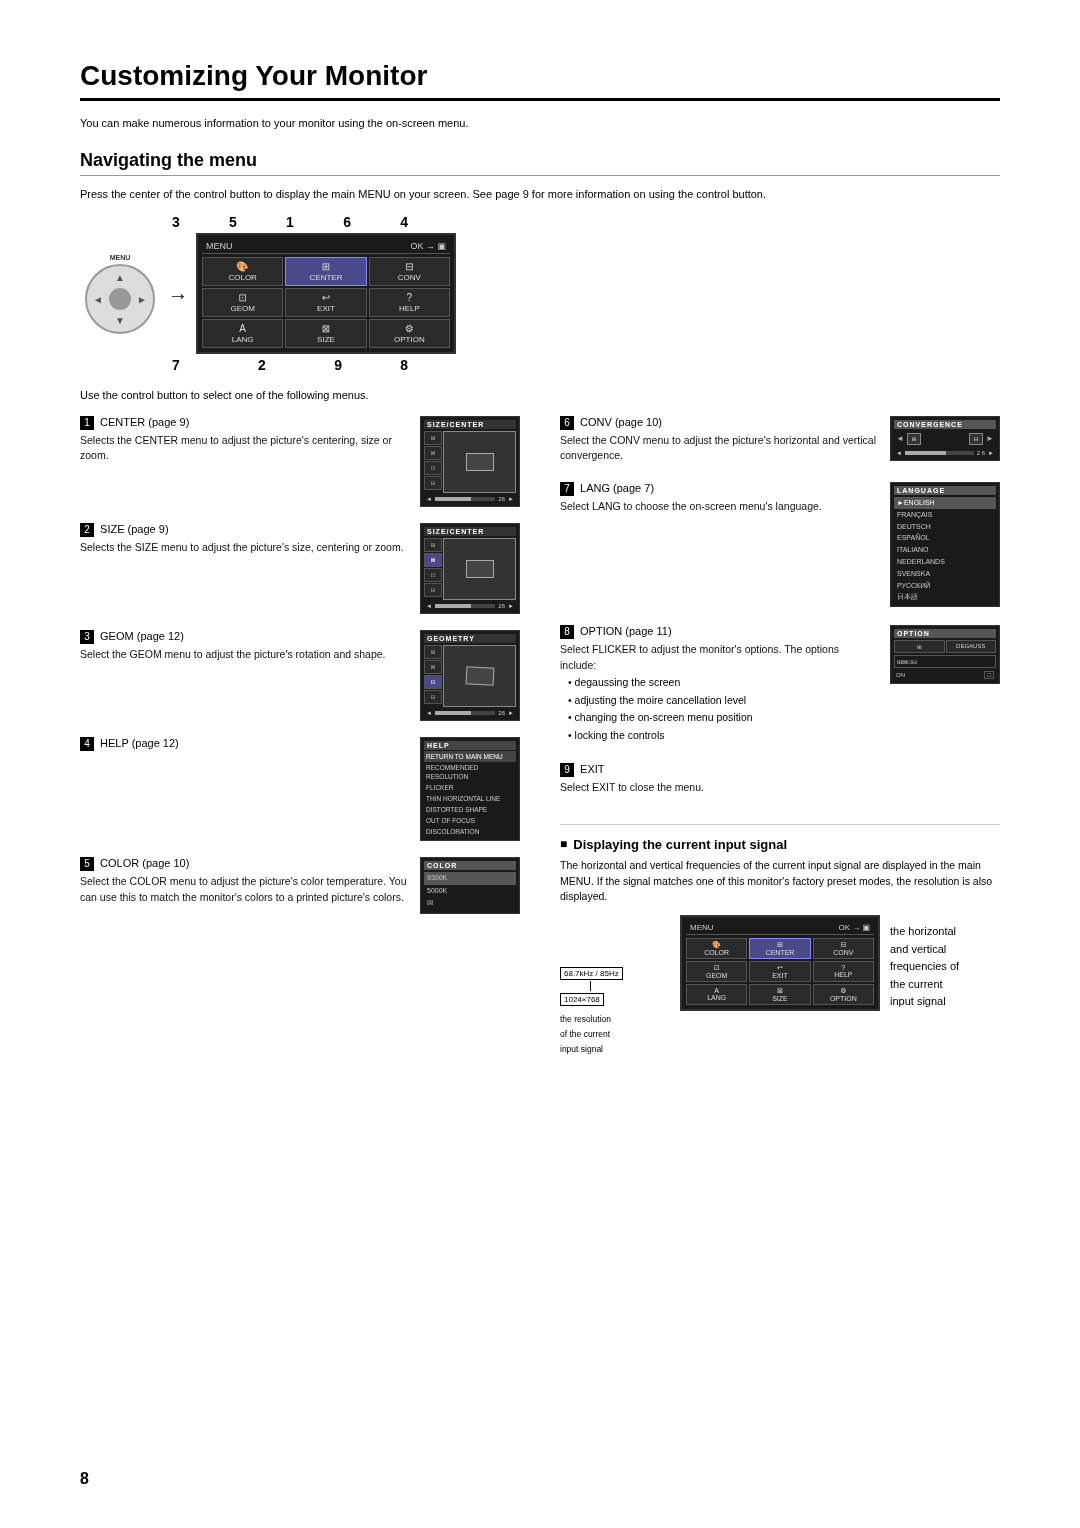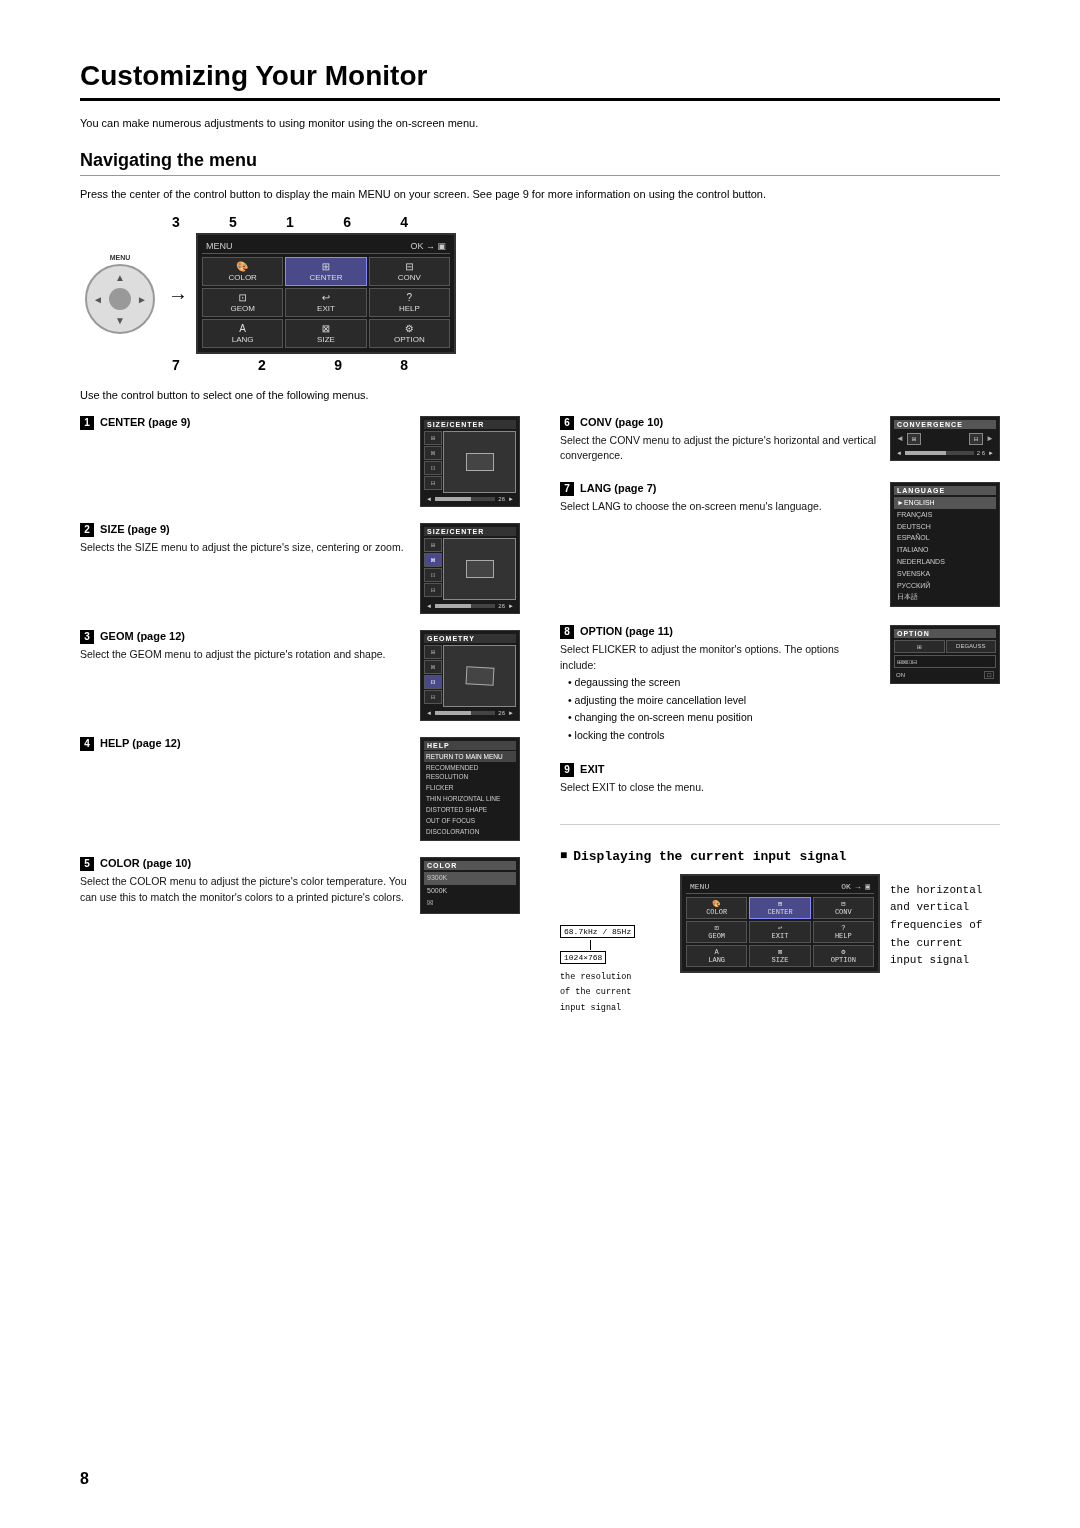--- a/index.html
+++ b/index.html
@@ -111,21 +111,21 @@
       margin-bottom: 16px;
       align-items: flex-start;
     }
 
     .section-item-text {
       flex: 1;
     }
 
     .section-item-title {
       font-size: 11px;
-      font-weight: bold;
+      font-weight: normal;
       margin-bottom: 3px;
     }
 
     .section-item-title .num-box {
       display: inline-block;
       background: #000;
       color: #fff;
       width: 14px;
       height: 14px;
       text-align: center;
@@ -218,22 +218,21 @@
       content: '• ';
     }
 
     
     .exit-section {
       margin-bottom: 28px;
     }
 
     
     .display-signal-section {
-      margin-top: 24px;
-      font-family: Liberation Mono, monospace;
+      margin-top: 12px;
     }
 
     .display-signal-section h3 {
       font-size: 13px;
       font-weight: bold;
       margin-bottom: 6px;
       display: flex;
       align-items: center;
       gap: 6px;
     }
@@ -464,21 +463,21 @@
     .diagram-row {
       display: flex;
       align-items: center;
     }
   </style>
 </head>
 <body>
 
 <h1>Customizing Your Monitor</h1>
 
-<p class="intro-text">You can make numerous adjustments to using monitor using the on-screen menu.</p>
+<p class="intro-text">You can make numerous information to your monitor using the on-screen menu.</p>
 
 <h2>Navigating the menu</h2>
 <p class="nav-section-text">Press the center of the control button to display the main MENU on your screen. See page 9 for more information on using the control button.</p>
 
 <div class="diagram-container">
   <div class="top-numbers">
     <span>3</span>
     <span>5</span>
     <span>1</span>
     <span>6</span>
@@ -557,20 +556,21 @@
 <div class="two-col">
 
   <div class="left-col">
 
     <div class="section-item">
       <div class="section-item-text">
         <div class="section-item-title">
           <span class="num-box">1</span>
           <span>CENTER (page 9)</span>
         </div>
+        <div class="section-item-desc">Selects the CENTER menu to adjust the picture's centering, size or zoom.</div>
       </div>
       <div class="section-item-img">
         <div class="mini-osd">
           <div class="mini-osd-title">SIZE/CENTER</div>
           <div style="display:flex; gap:1px; margin-bottom:2px;">
             <div style="display:flex; flex-direction:column; gap:1px;">
               <div style="border:1px solid #555; width:18px; height:14px; background:#2a2a2a; display:flex; align-items:center; justify-content:center; font-size:6px; color:#aaa;">⊞</div>
               <div style="border:1px solid #555; width:18px; height:14px; background:#2a2a2a; display:flex; align-items:center; justify-content:center; font-size:6px; color:#aaa;">⊠</div>
               <div style="border:1px solid #555; width:18px; height:14px; background:#2a2a2a; display:flex; align-items:center; justify-content:center; font-size:6px; color:#aaa;">⊡</div>
               <div style="border:1px solid #555; width:18px; height:14px; background:#2a2a2a; display:flex; align-items:center; justify-content:center; font-size:6px; color:#aaa;">⊟</div>
@@ -793,20 +793,21 @@
         <span class="num-box">9</span>
         <span>EXIT</span>
       </div>
       <div class="section-item-desc">Select EXIT to close the menu.</div>
     </div>
 
     <hr class="section-separator">
 
     <div class="display-signal-section">
       <h3>Displaying the current input signal</h3>
+      <p style="font-size:10.5px; line-height:1.5; margin-bottom:10px;">The horizontal and vertical frequencies of the current input signal are displayed in the main MENU. If the signal matches one of this monitor's factory preset modes, the resolution is also displayed.</p>
 
       <div class="signal-diagram">
         <div style="font-size:9px; line-height:1.8; margin-top:50px; min-width:110px;">
           <div>
             <span style="border:1px solid #000; padding:1px 3px; font-size:8px;">68.7kHz / 85Hz</span>
           </div>
           <div style="border-left:1px solid #000; height:10px; margin-left:30px;"></div>
           <div>
             <span style="border:1px solid #000; padding:1px 3px; font-size:8px;">1024×768</span>
           </div>

